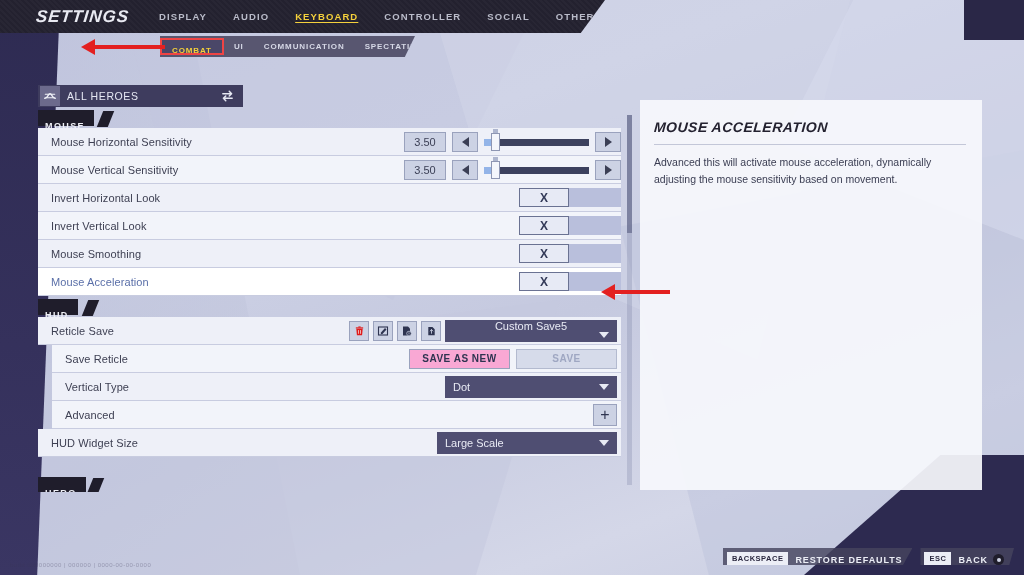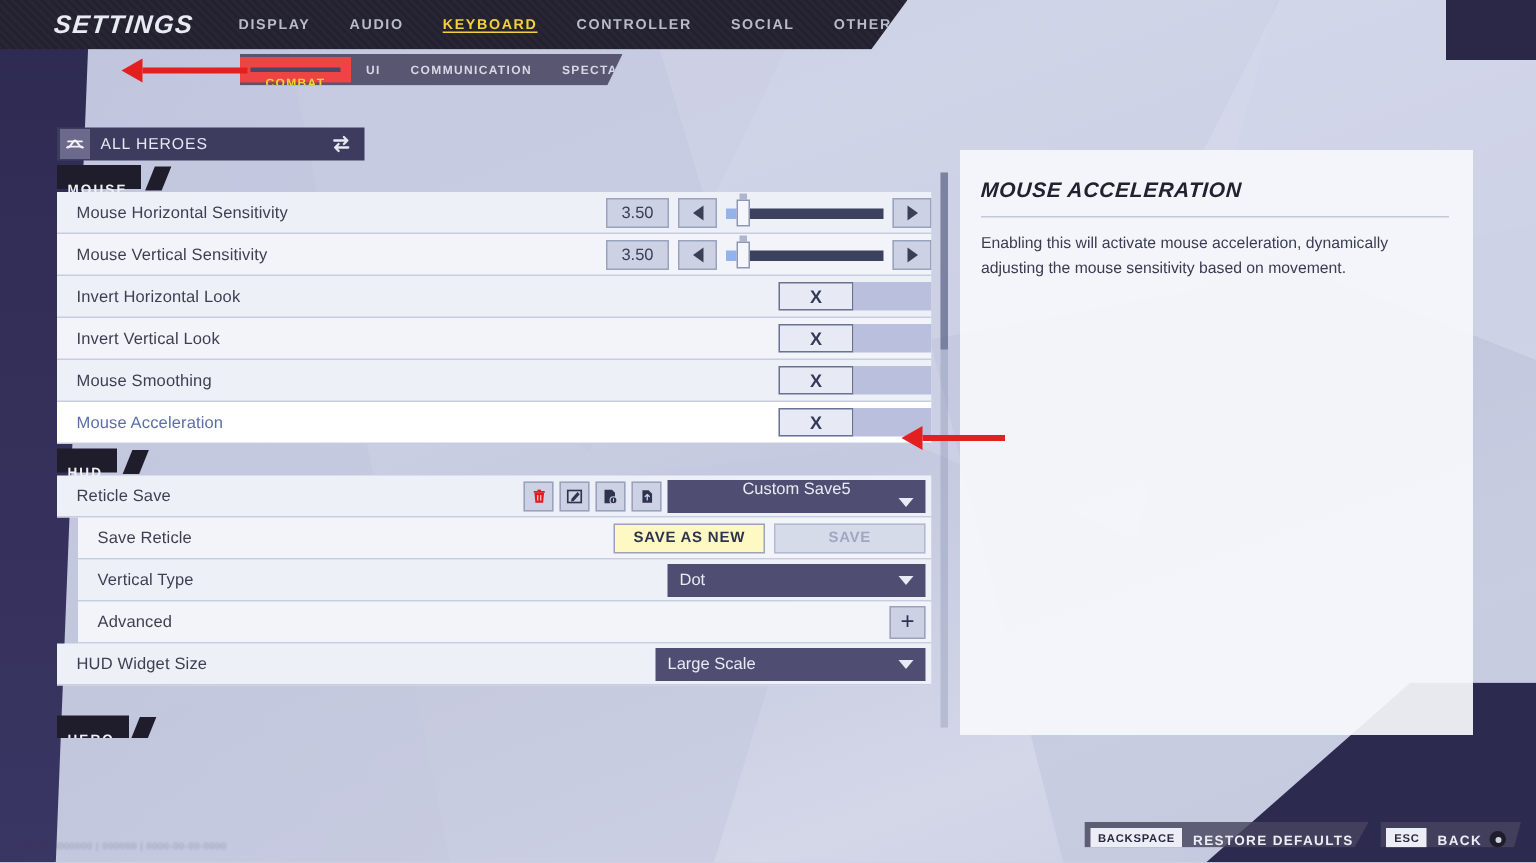--- a/index.html
+++ b/index.html
@@ -105,21 +105,21 @@
     z-index:10;
   }
   .sub-tab {
     font-size: 8px; font-weight:bold; letter-spacing:.9px;
     color:#d6d8e6; padding: 0 10px; line-height:21px; cursor:pointer;
     white-space: nowrap;
   }
   .sub-tab.active {
     color:#f4d03a;
     background:#4a4768;
-    border:7px solid #ef4444;
+    border:2px solid #ef4444;
     height:17px;
     position:relative;
   }
 
   
   .arrow {
     position:absolute;
     z-index: 40;
     height:0;
   }
@@ -251,21 +251,21 @@
   }
   .dropdown .dval { color:#e8eaf4; font-size:11px; }
   .dropdown .dcaret {
     margin-left:auto; width:0;height:0;
     border-left:5px solid transparent;border-right:5px solid transparent;
     border-top:6px solid #e8eaf4;
   }
 
   
   .wbtn {
-    height:20px; background:#fef9c3; border:1px solid #9aa2bd;
+    height:20px; background:#f9a8d4; border:1px solid #9aa2bd;
     display:flex; align-items:center; justify-content:center;
     font-size:10px; font-weight:bold; color:#2e3450; letter-spacing:.5px;
     cursor:pointer;
   }
   .wbtn.disabled { color:#9fa7c2; background:#d6dbea; border-color:#b3bacf; }
 
   .plusbtn {
     width:24px; height:22px; background:#ccd2e4; border:1px solid #9aa2bd;
     display:flex; align-items:center; justify-content:center;
     font-size:16px; color:#2e3450; cursor:pointer; line-height:1;
@@ -555,21 +555,21 @@
 </div>
 
 <div class="arrow left" style="left:615px; top:292px; width:55px;">
   <div class="shaft" style="width:55px;"></div>
   <div class="head" style="left:-14px;"></div>
 </div>
 
 <div id="info">
   <div class="ititle">MOUSE ACCELERATION</div>
   <div class="irule"></div>
-  <div class="idesc">Enabling this will activate mouse acceleration, dynamically adjusting the mouse sensitivity based on movement.</div>
+  <div class="idesc">Advanced this will activate mouse acceleration, dynamically adjusting the mouse sensitivity based on movement.</div>
 </div>
 
 <div id="hints">
   <div class="hintgrp">
     <span class="key">BACKSPACE</span>
     <span class="act">RESTORE DEFAULTS</span>
   </div>
   <div class="hintgrp">
     <span class="key">ESC</span>
     <span class="act">BACK</span>

